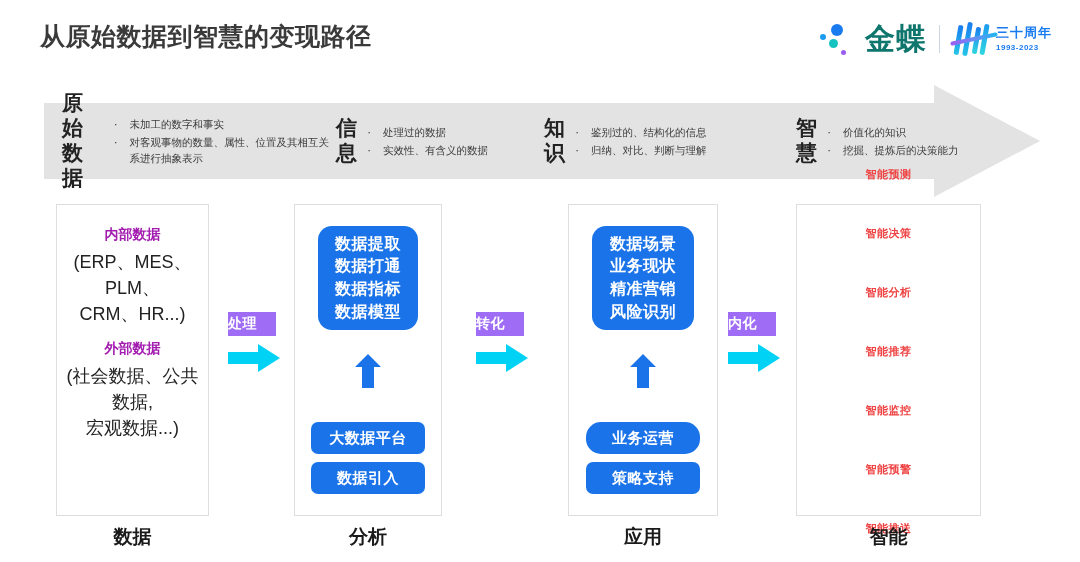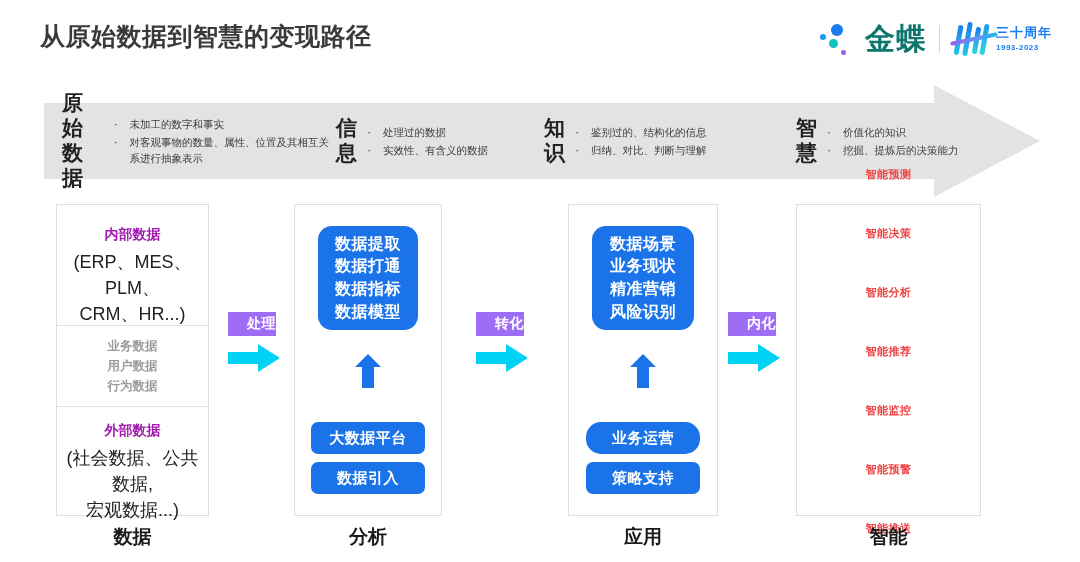--- a/index.html
+++ b/index.html
@@ -145,21 +145,21 @@
   }
   .c4-ellipsis { font-size: 15px; font-weight: bold; color: #1b2d6b; margin-top: 6px; letter-spacing: 2px; }
 
   
   .conn { position: absolute; width: 60px; }
   .conn-1 { left: 228px; top: 312px; }
   .conn-2 { left: 476px; top: 312px; }
   .conn-3 { left: 728px; top: 312px; }
   .conn-tag {
     background: #9e6cf5; color: #fff; font-size: 14px; font-weight: bold;
-    padding: 3px 0; text-align: right; width: 48px; letter-spacing: 0.5px;
+    padding: 3px 0; text-align: left; width: 48px; letter-spacing: 0.5px;
   }
   .conn-arrow { margin-top: 8px; width: 52px; height: 28px; }
   .conn-arrow svg { display: block; }
 </style>
 </head>
 <body>
 
 <div id="page">
 
   <div class="page-title">从原始数据到智慧的变现路径</div>
@@ -251,25 +251,20 @@
       </div>
     </div>
   </div>
 
   <div class="col col-1">
     <div class="c1-seg c1-top">
       <div class="c1-title">内部数据</div>
       <div class="c1-sub" style="white-space:pre-line">(ERP、MES、PLM、
 CRM、HR...)</div>
     </div>
-    <div class="c1-seg c1-mid">
-      <div class="c1-gray">业务数据</div>
-      <div class="c1-gray">用户数据</div>
-      <div class="c1-gray">行为数据</div>
-    </div>
     <div class="c1-seg c1-bot">
       <div class="c1-title">外部数据</div>
       <div class="c1-sub" style="white-space:pre-line">(社会数据、公共数据,
 宏观数据...)</div>
     </div>
   </div>
   <div class="col-label lbl-1">数据</div>
 
   <div class="conn conn-1">
     <div class="conn-tag">处理</div>

